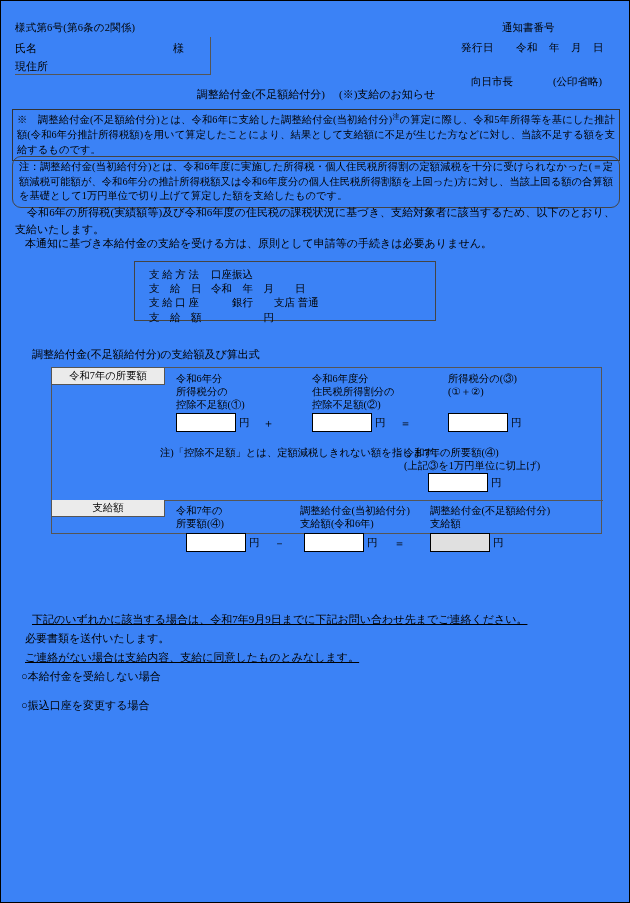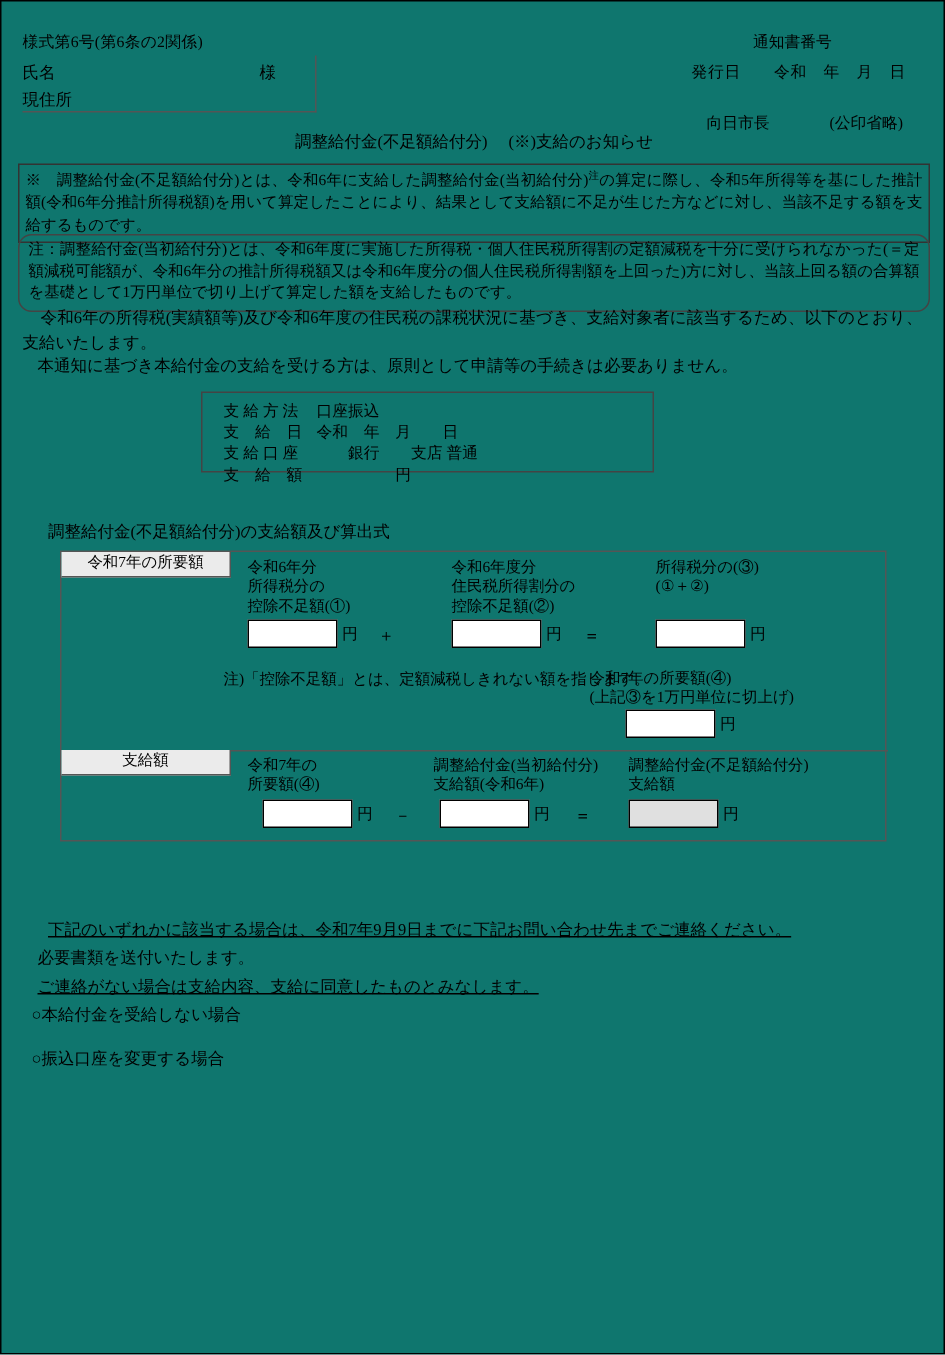--- a/index.html
+++ b/index.html
@@ -16,21 +16,21 @@
     font-size: 11px;
     overflow: hidden;
   }
   .page {
     position: absolute;
     left: 0; top: 0;
     width: 630px;
     height: 903px;
     border: 1px solid #000;
     box-sizing: border-box;
-    background: #0f766e;
+    background: #3b82f6;
   }
   .abs { position: absolute; }
 
   
   .form-no {
     left: 14px; top: 20px;
     font-size: 10.5px;
     letter-spacing: 0.2px;
   }
   .recipient-box {
@@ -94,42 +94,42 @@
   }
   .para2 {
     left: 24px; top: 235px;
     font-size: 11px;
   }
 
   
   .pay-box {
     left: 133px; top: 260px;
     width: 302px;
-    height: 54px;
+    height: 60px;
     box-sizing: border-box;
     border: 1px solid #444;
     padding: 6px 0 0 0;
   }
   .pay-row {
     font-size: 10.5px;
     line-height: 1.35;
     padding-left: 14px;
     white-space: pre;
   }
   .pay-lbl {
     display: inline-block;
     width: 62px;
   }
 
   
   .calc-title { left: 31px; top: 346px; font-size: 11px; }
   .calc-table {
-    left: 39px; top: 366px;
+    left: 50px; top: 366px;
     width: 551px;
-    height: 194px;
+    height: 167px;
     box-sizing: border-box;
     border: 1px solid #555;
   }
   .cell-label {
     position: absolute;
     background: #ebebeb;
     border-right: 1px solid #555;
     border-bottom: 1px solid #555;
     font-size: 10.3px;
     text-align: center;

